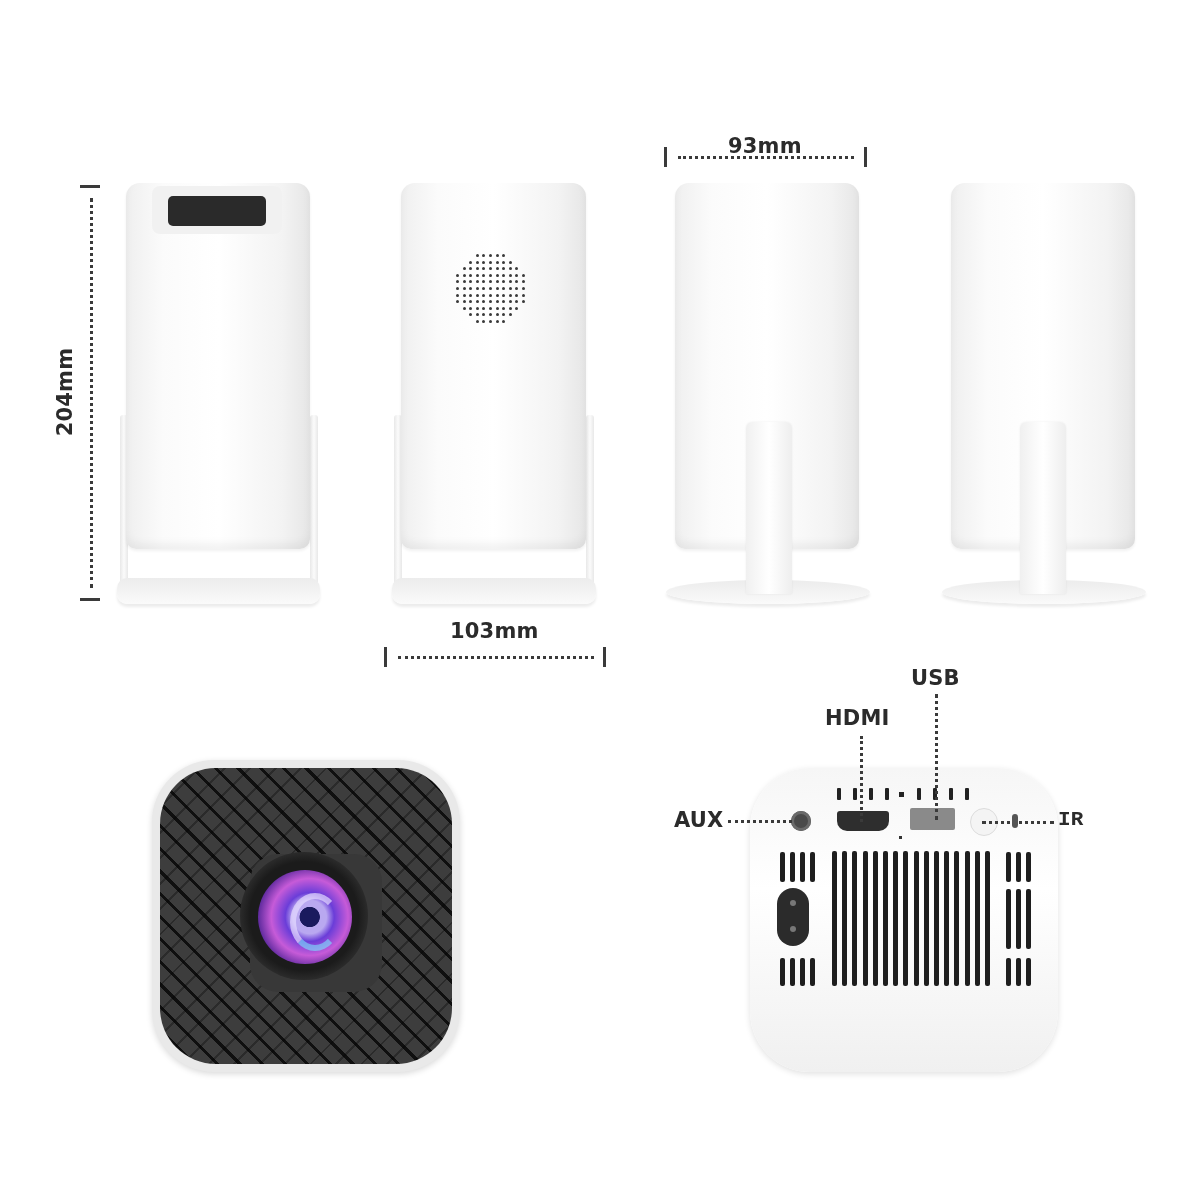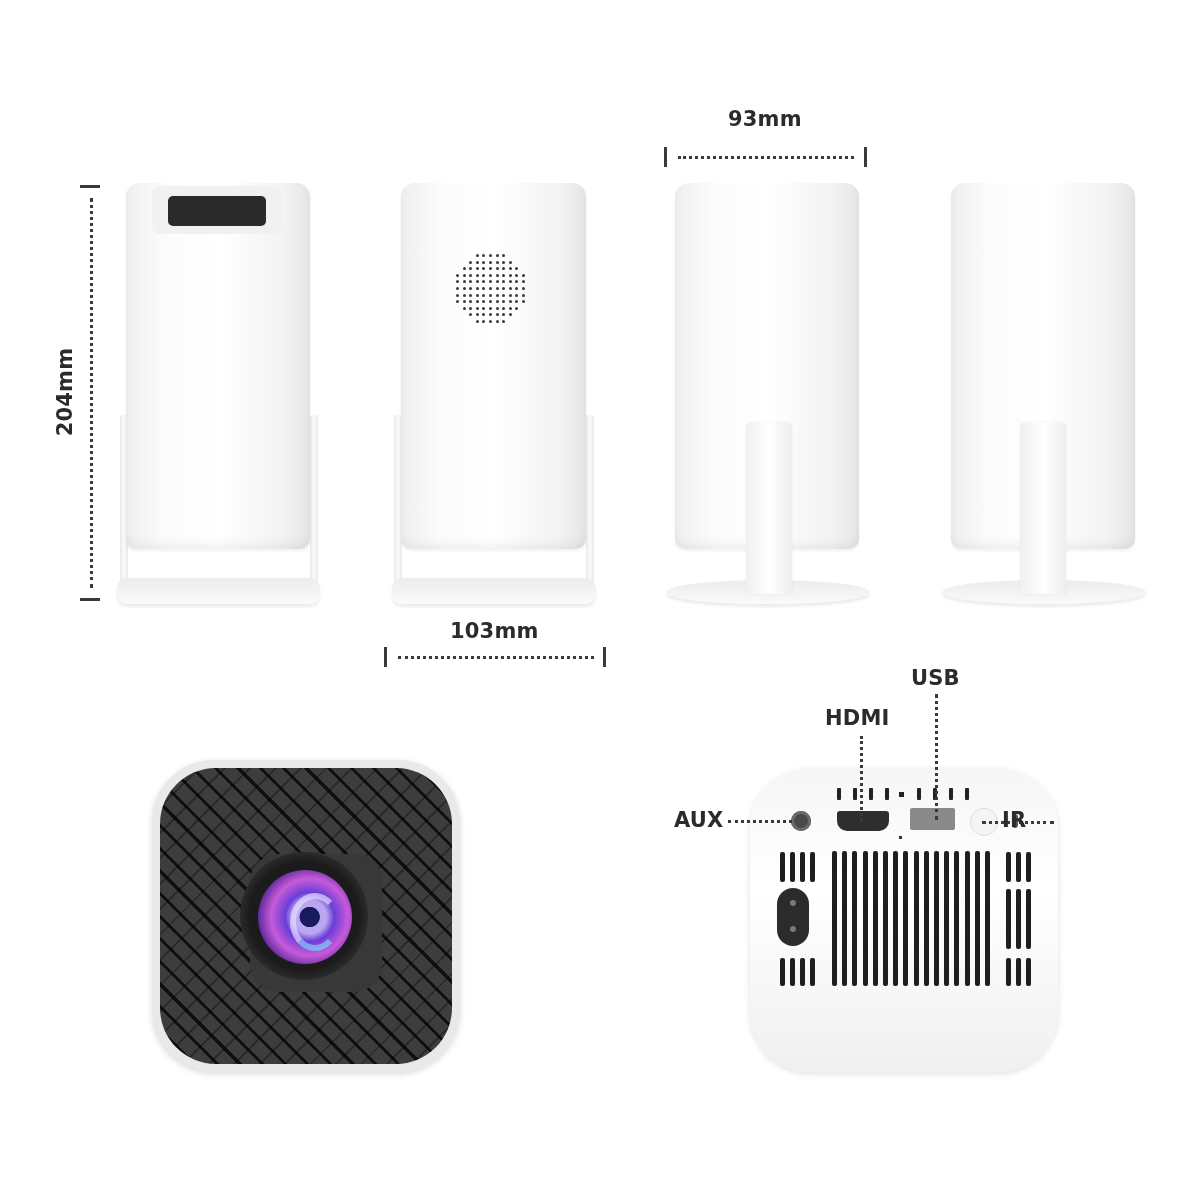--- a/index.html
+++ b/index.html
@@ -157,21 +157,21 @@
 </div>
 
 <div class="tick-v" style="left:384px;top:647px;height:20px;"></div>
 <div class="dash-h" style="left:398px;top:656px;width:196px;"></div>
 <div class="tick-v" style="left:603px;top:647px;height:20px;"></div>
 <div class="label" style="left:450px;top:619px;">103mm</div>
 
 <div class="tick-v" style="left:664px;top:147px;height:20px;"></div>
 <div class="dash-h" style="left:678px;top:156px;width:176px;"></div>
 <div class="tick-v" style="left:864px;top:147px;height:20px;"></div>
-<div class="label" style="left:728px;top:107px;">93mm</div>
+<div class="label" style="left:728px;top:134px;">93mm</div>
 
 <div>
   <div class="body-vert" style="left:675px;top:183px;width:184px;height:366px;"></div>
   <div class="base" style="left:666px;top:580px;width:204px;height:24px;"></div>
   <div class="stem" style="left:746px;top:422px;width:46px;height:172px;"></div>
 </div>
 
 <div>
   <div class="body-vert" style="left:951px;top:183px;width:184px;height:366px;"></div>
   <div class="base" style="left:942px;top:580px;width:204px;height:24px;"></div>
@@ -256,14 +256,14 @@
 
   <div class="dash-h" style="left:728px;top:820px;width:64px;"></div>
   <div class="dash-v" style="left:860px;top:736px;height:86px;"></div>
   <div class="dash-v" style="left:935px;top:694px;height:126px;"></div>
   <div class="dash-h" style="left:982px;top:821px;width:72px;"></div>
   <div class="abs" style="left:1012px;top:814px;width:6px;height:14px;border-radius:3px;background:#555;"></div>
 
   <div class="label" style="left:674px;top:808px;">AUX</div>
   <div class="label" style="left:825px;top:706px;">HDMI</div>
   <div class="label" style="left:911px;top:666px;">USB</div>
-  <div class="label" style="left:1002px;top:808px;">IR</div>
+  <div class="label" style="left:1058px;top:808px;font-family:Liberation Mono, monospace;">IR</div>
 </div>
 
 </body></html>

